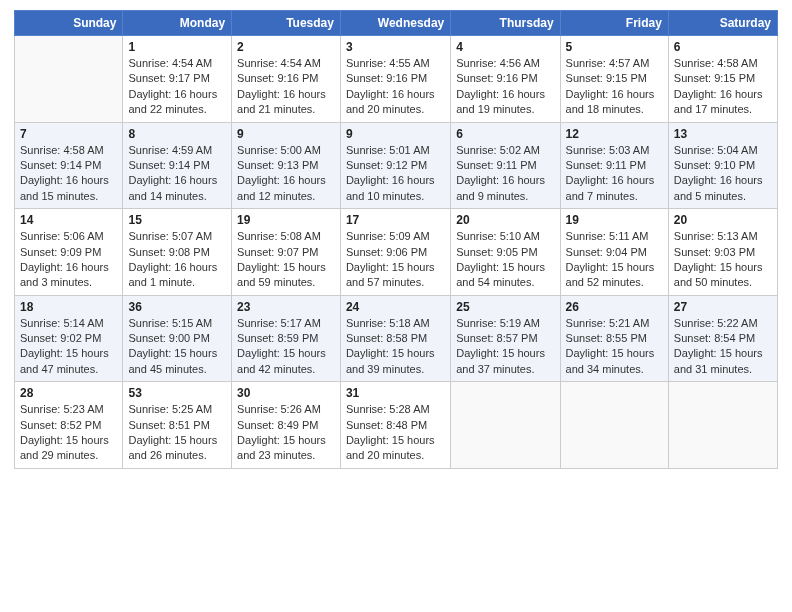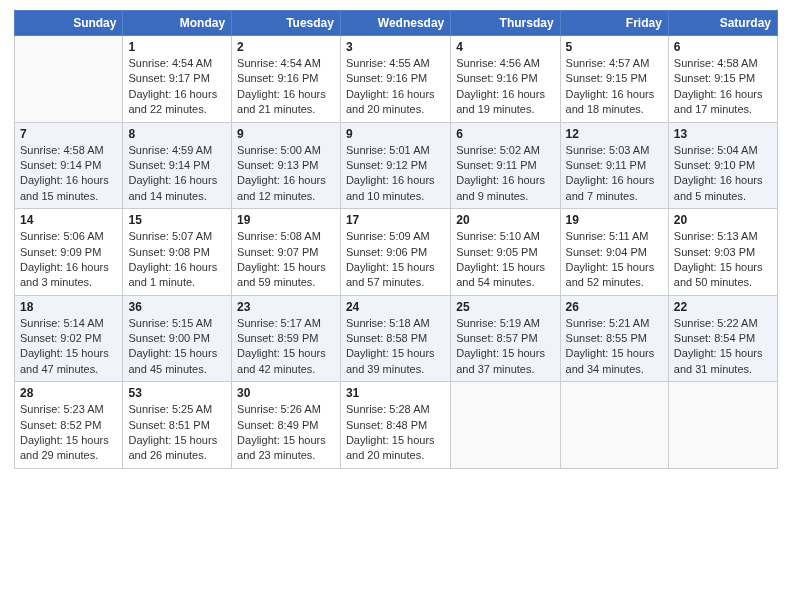--- a/index.html
+++ b/index.html
@@ -205,21 +205,21 @@
           </td>
           <td>
             <span class="day-number">25</span>
             <div class="day-info">Sunrise: 5:19 AM<br>Sunset: 8:57 PM<br>Daylight: 15 hours<br>and 37 minutes.</div>
           </td>
           <td>
             <span class="day-number">26</span>
             <div class="day-info">Sunrise: 5:21 AM<br>Sunset: 8:55 PM<br>Daylight: 15 hours<br>and 34 minutes.</div>
           </td>
           <td>
-            <span class="day-number">22</span>
+            <span class="day-number">27</span>
             <div class="day-info">Sunrise: 5:22 AM<br>Sunset: 8:54 PM<br>Daylight: 15 hours<br>and 31 minutes.</div>
           </td>
         </tr>
         <tr>
           <td>
             <span class="day-number">28</span>
             <div class="day-info">Sunrise: 5:23 AM<br>Sunset: 8:52 PM<br>Daylight: 15 hours<br>and 29 minutes.</div>
           </td>
           <td>
             <span class="day-number">53</span>

